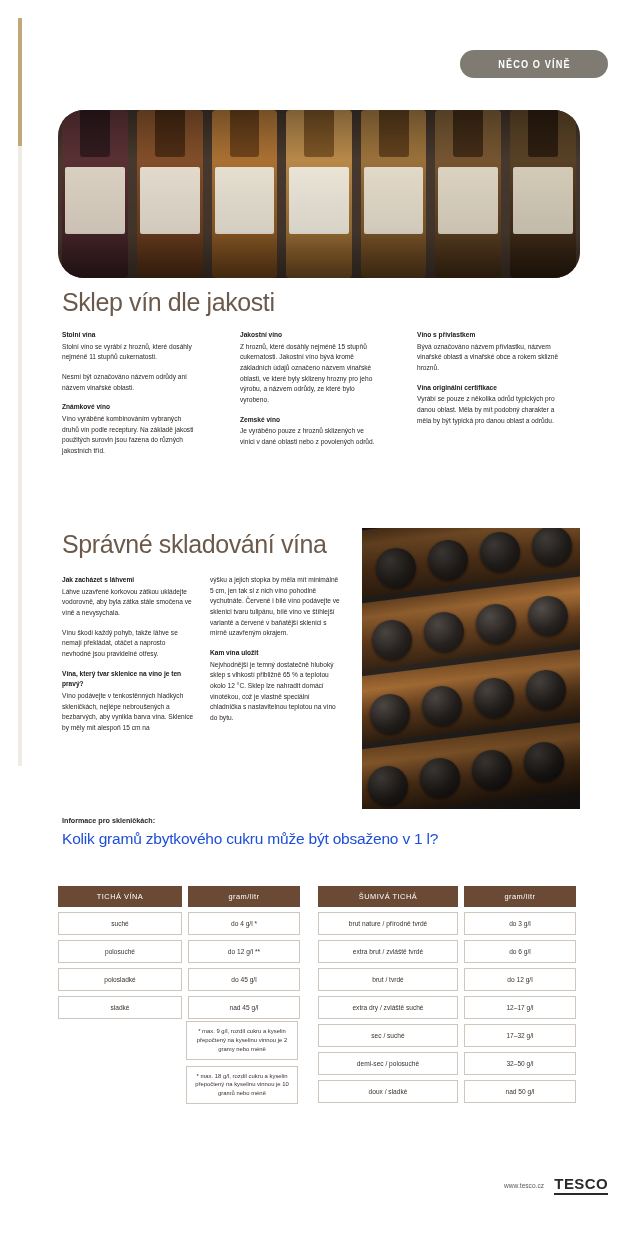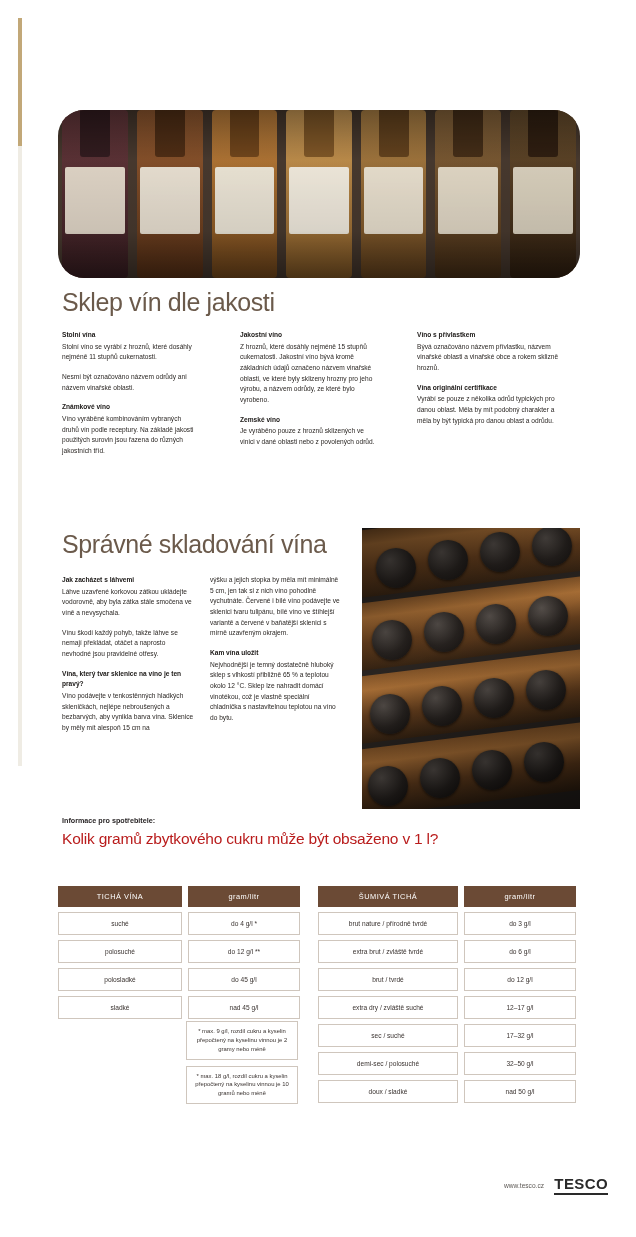--- a/index.html
+++ b/index.html
@@ -112,21 +112,21 @@
     background:linear-gradient(160deg, rgba(0,0,0,.55) 0%, rgba(0,0,0,.08) 42%, rgba(0,0,0,.62) 100%);
   }
 
   
   .info-label {
     position:absolute; left:62px; top:816px;
     font-size:7.2px; font-weight:bold; color:#231f20;
   }
   .q-title {
     position:absolute; left:62px; top:830px;
-    font-size:15.5px; font-weight:400; color:#b91c1c;
+    font-size:15.5px; font-weight:400; color:#1d4ed8;
     letter-spacing:-0.2px; white-space:nowrap;
   }
 
   .tbl { position:absolute; }
   #tbl-left  { left:58px;  top:886px; }
   #tbl-right { left:318px; top:886px; }
 
   .trow { display:flex; gap:6px; margin-bottom:5px; }
   .cell {
     height:23px; display:flex; align-items:center; justify-content:center;
@@ -166,20 +166,23 @@
   }
 </style>
 </head>
 <body>
 
 <div class="page">
 
   <div class="edge-strip"></div>
   <div class="edge-strip2"></div>
 
+  <div class="section-tag">
+    <span>NĚCO O VÍNĚ</span>
+  </div>
 
   <div class="hero">
     <div class="hero-bottles">
       <div class="hb">
           <div class="body" style="background:linear-gradient(180deg,#6b3b3f,#3d2024)"></div>
           <div class="neck" style="background:#2e1a1d"></div>
           <div class="label" style="background:#efe6d6"></div>
         </div>
       <div class="hb">
           <div class="body" style="background:linear-gradient(180deg,#9b5f33,#5e3418)"></div>
@@ -272,21 +275,21 @@
     <div class="bottle-end" style="left:60px;  top:158px;"></div>
     <div class="bottle-end" style="left:112px; top:150px;"></div>
     <div class="bottle-end" style="left:164px; top:142px;"></div>
     <div class="bottle-end" style="left:6px;   top:238px;"></div>
     <div class="bottle-end" style="left:58px;  top:230px;"></div>
     <div class="bottle-end" style="left:110px; top:222px;"></div>
     <div class="bottle-end" style="left:162px; top:214px;"></div>
     <div class="cellar-shade"></div>
   </div>
 
-  <div class="info-label">Informace pro spotřebitele:</div>
+  <div class="info-label">Informace pro skleničkách:</div>
   <div class="q-title">Kolik gramů zbytkového cukru může být obsaženo v 1 l?</div>
 
   <div class="tbl" id="tbl-left">
     <div class="trow">
       <div class="cell head c-a">TICHÁ VÍNA</div>
       <div class="cell head c-b">gram/litr</div>
     </div>
     <div class="trow">
       <div class="cell c-a">suché</div>
       <div class="cell c-b">do 4 g/l *</div>

